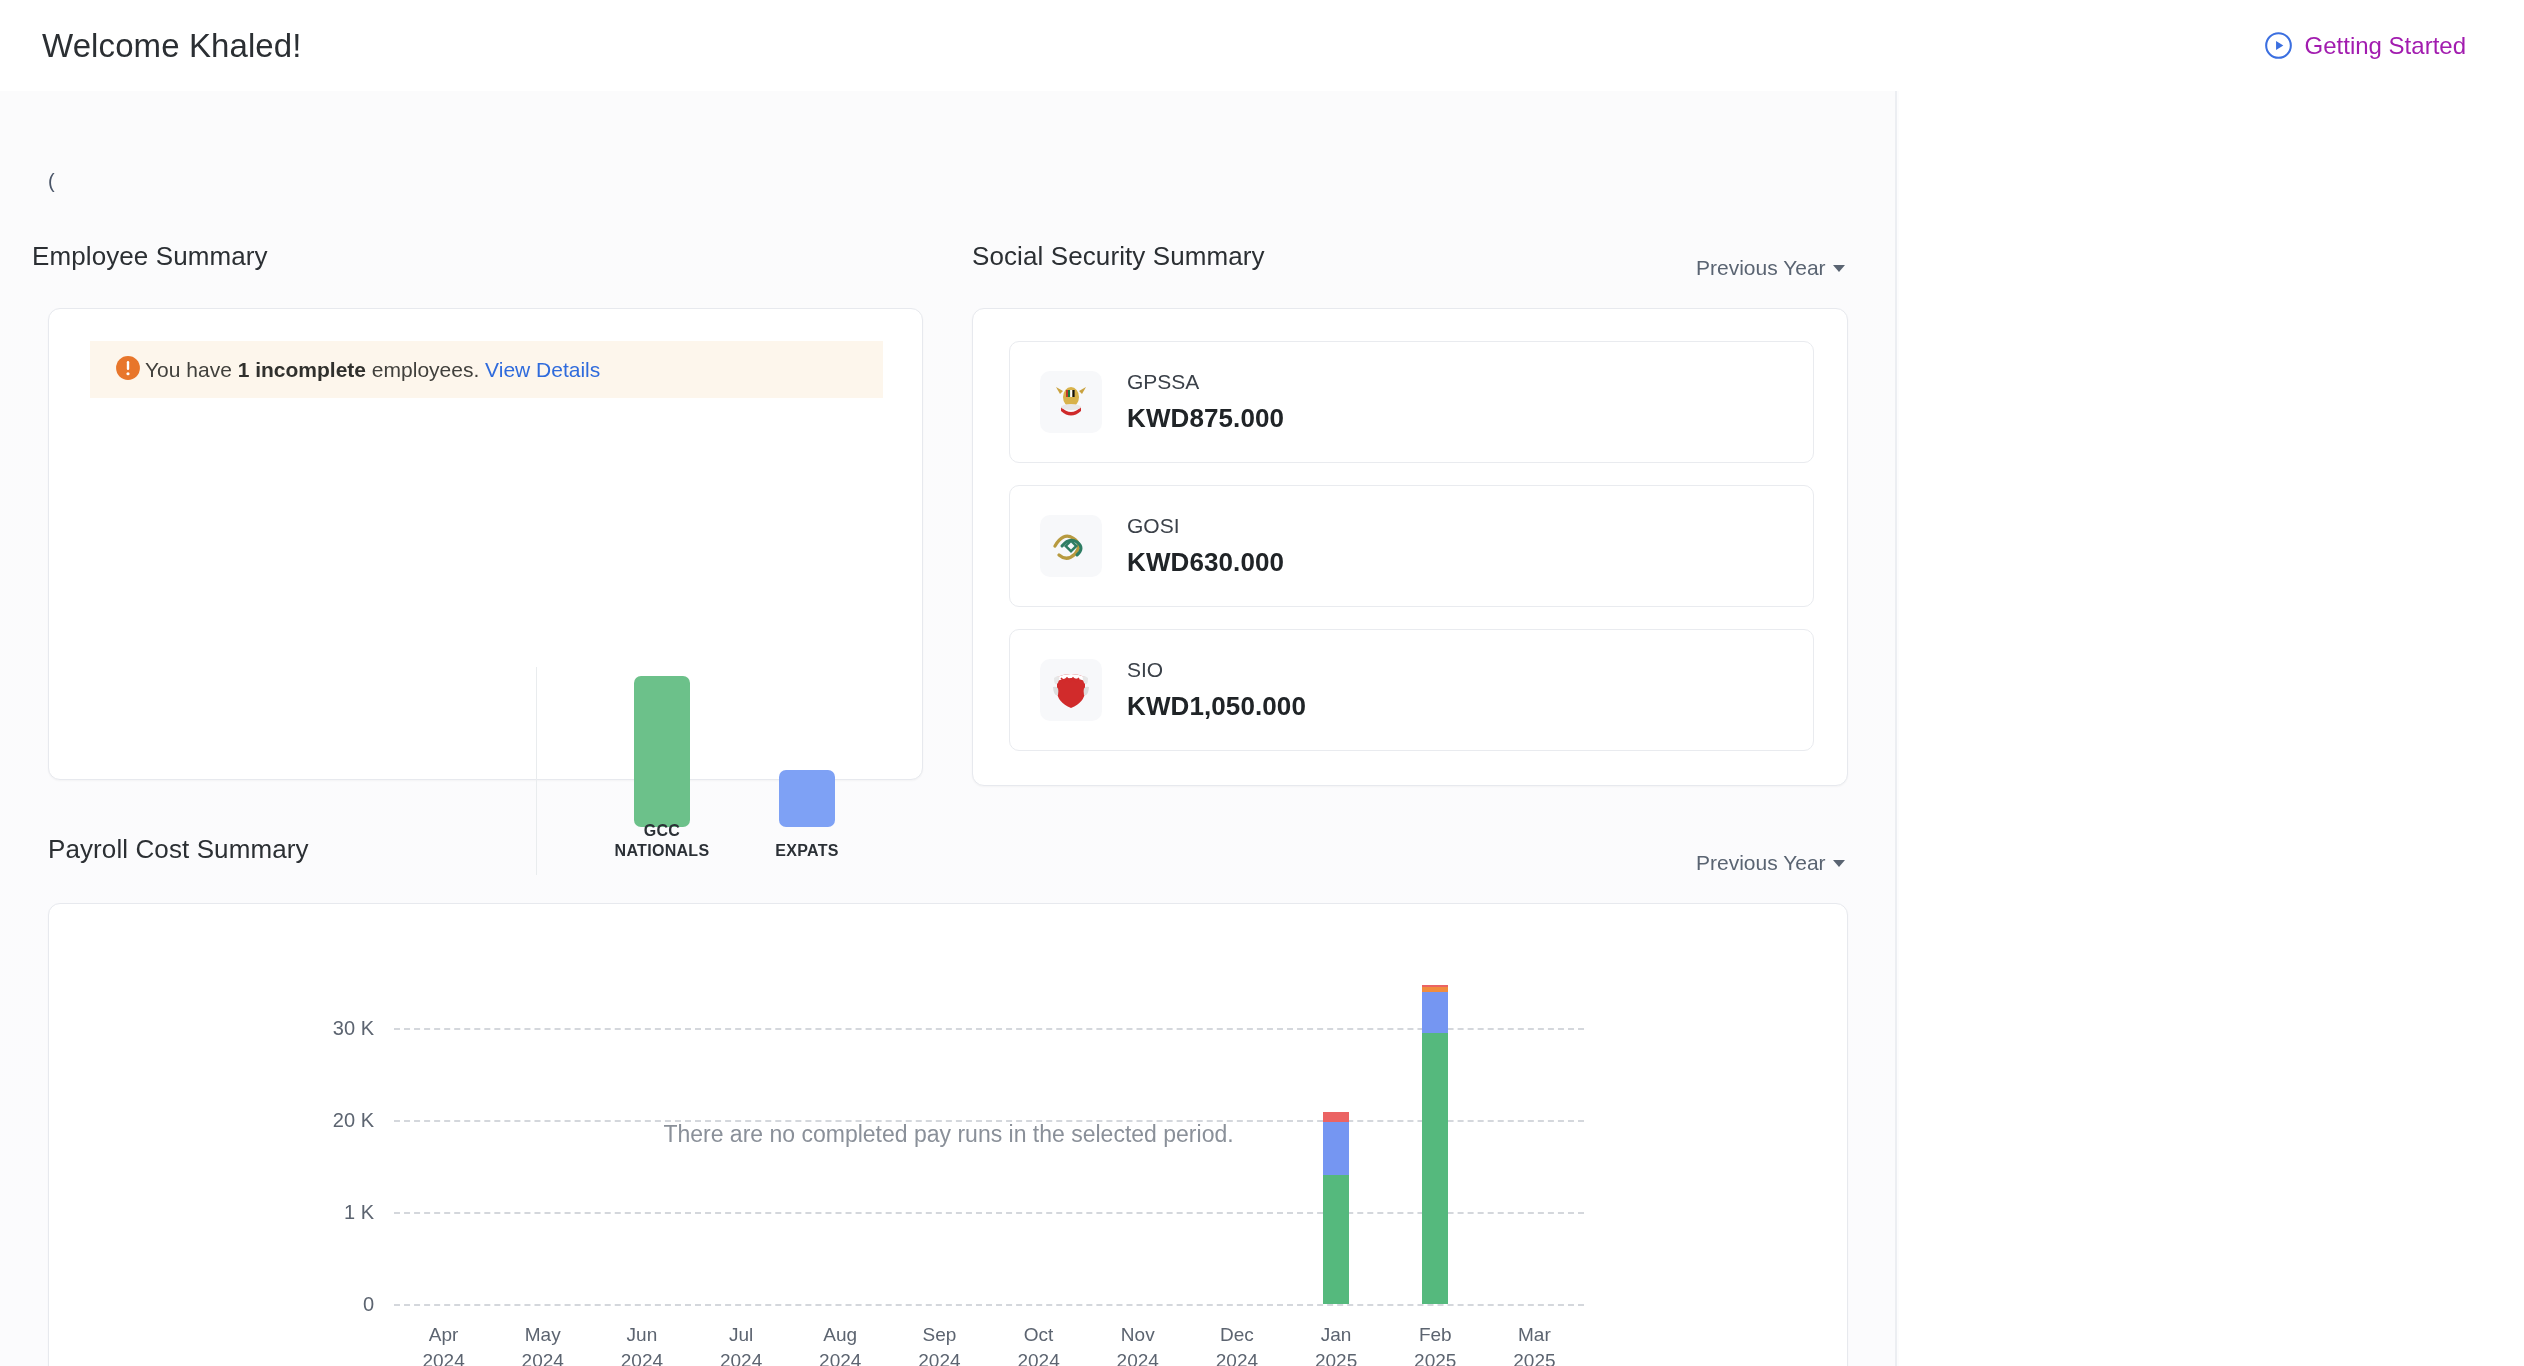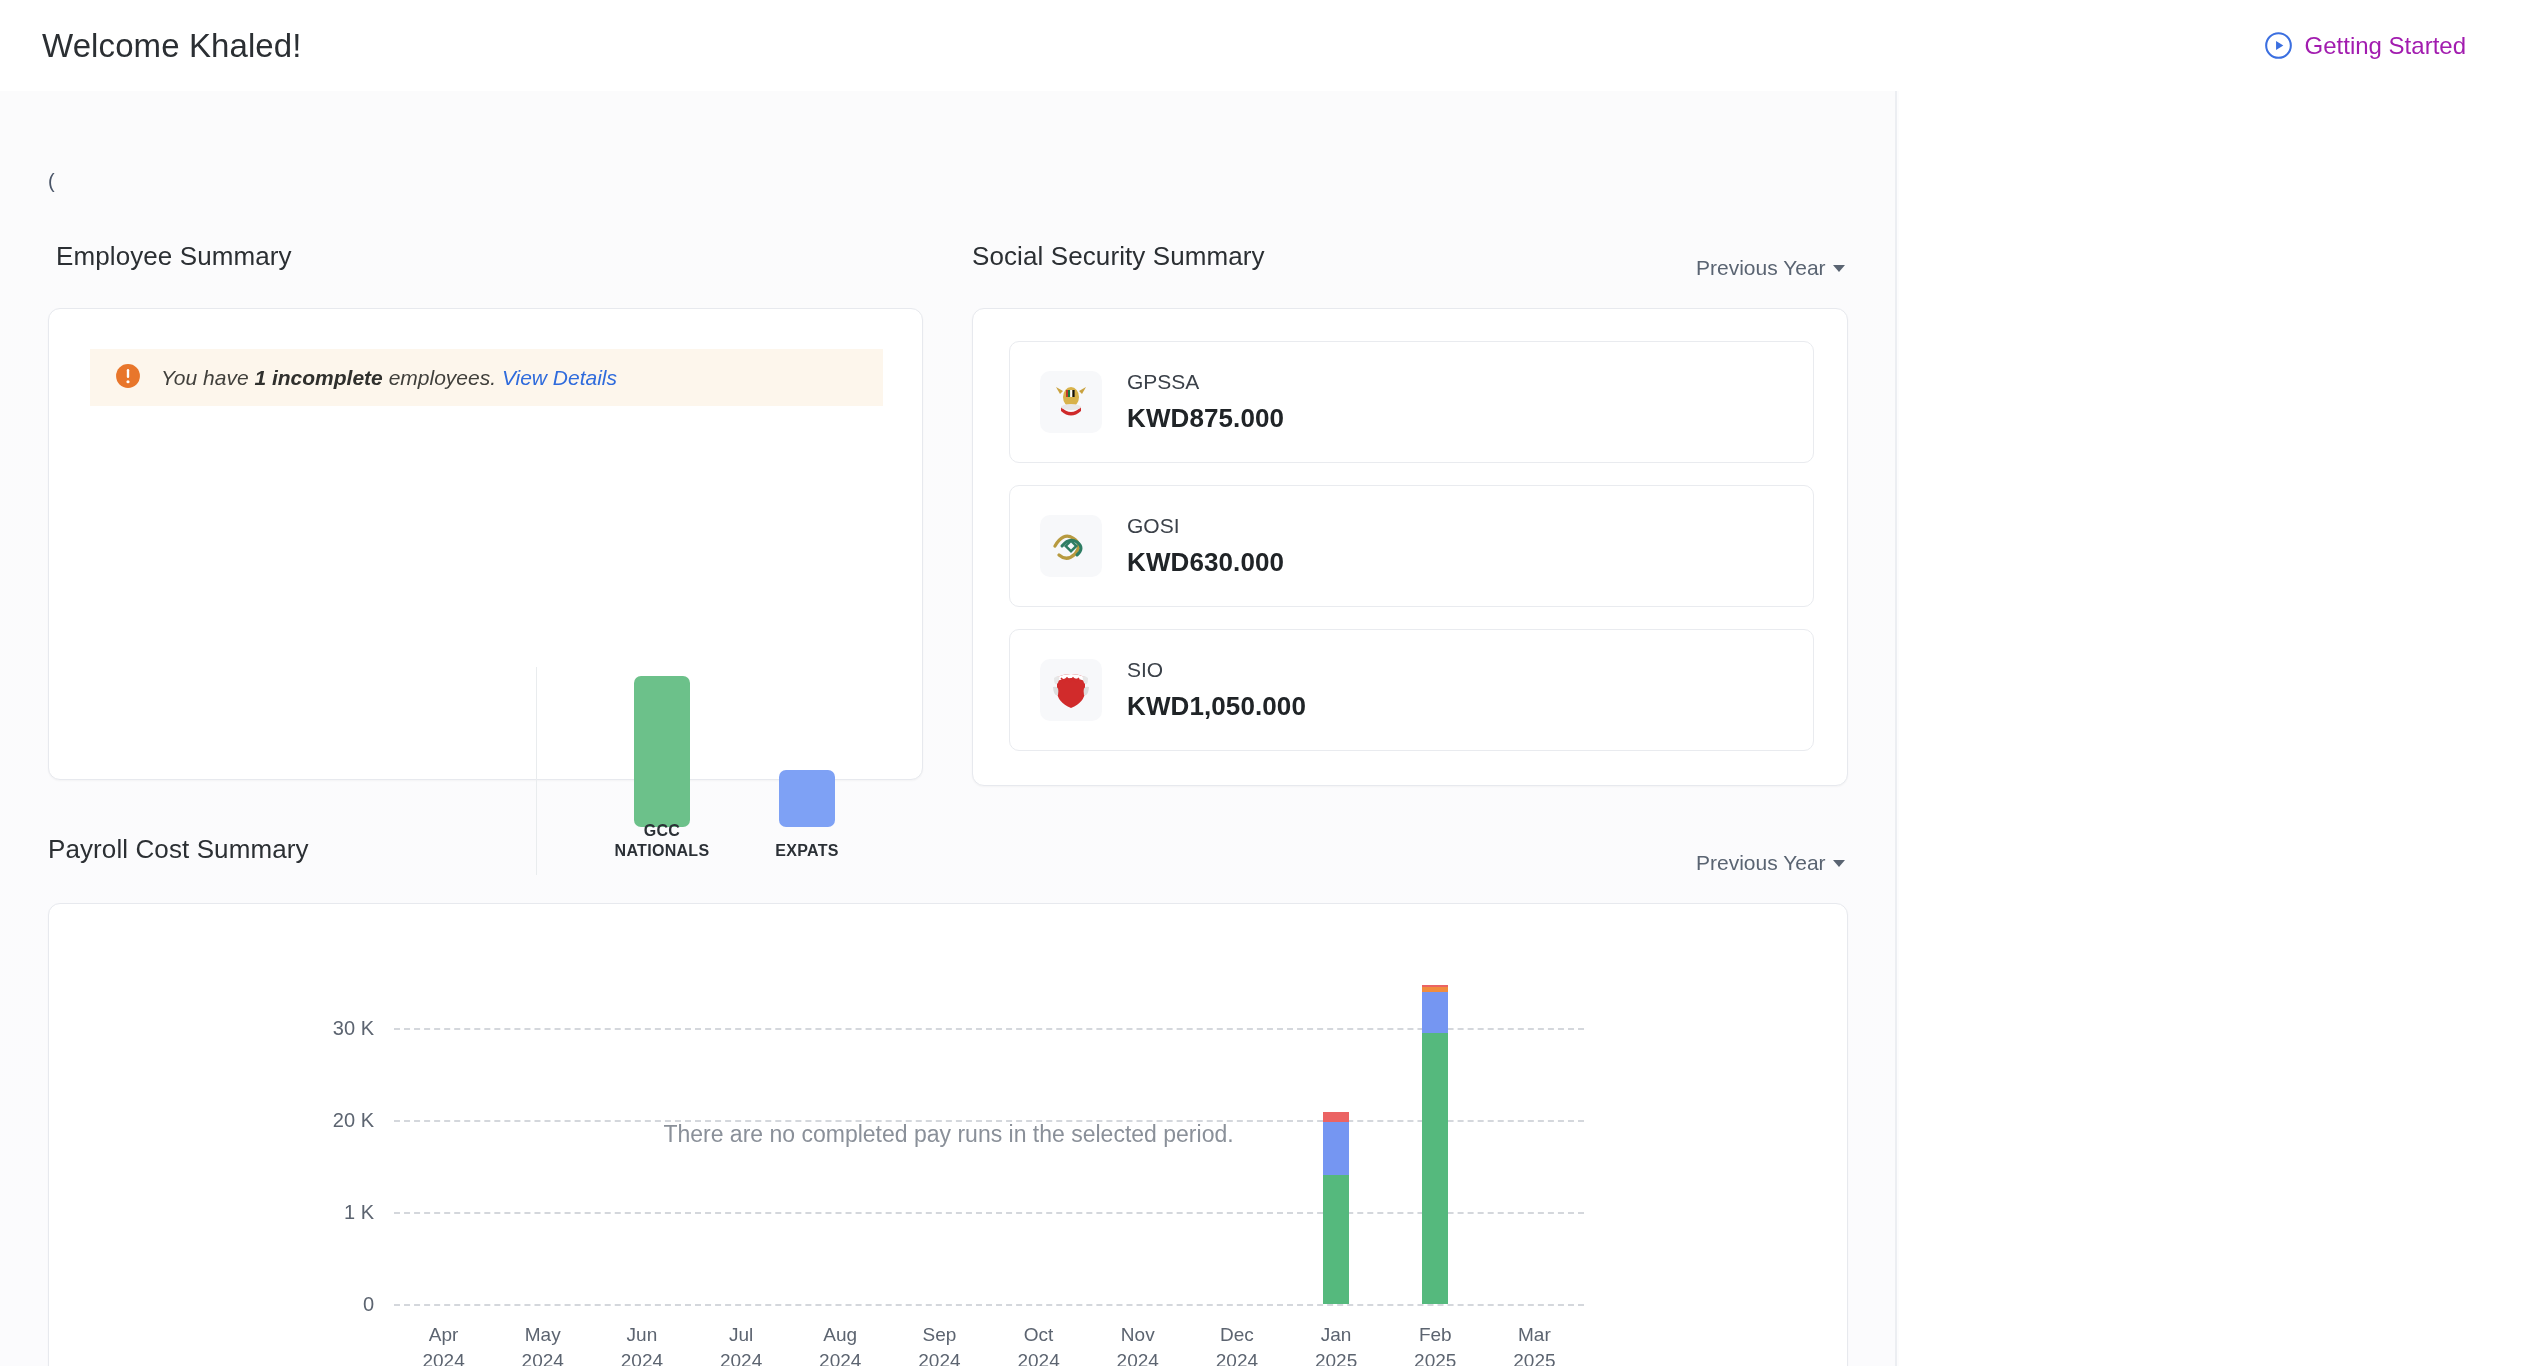--- a/index.html
+++ b/index.html
@@ -67,22 +67,22 @@
   
   .card {
     position:absolute; background:#ffffff;
     border:1px solid #e7e9ee; border-radius:12px;
     box-shadow: 0 1px 2px rgba(20,25,40,0.035);
   }
 
   
   #emp-card { left:48px; top:217px; width:875px; height:472px; }
   .alert-bar {
-    position:absolute; left:41px; top:40px; width:793px; height:57px;
-    background:#fdf6ec; display:flex; align-items:center; padding-left:25px; gap:20px;font-style:italic;
+    position:absolute; left:41px; top:32px; width:793px; height:57px;
+    background:#fdf6ec; display:flex; align-items:center; padding-left:25px; gap:4px;
   }
   .alert-icon { width:26px;height:26px; flex:none; }
   .alert-text { font-size:21px; color:#41403c; white-space:nowrap; }
   .alert-text b { font-weight:700; color:#30302d; }
   .alert-link { color:#2f6bdc; cursor:pointer; }
 
   .stat-block {
     position:absolute; left:45px; top:330px; width:440px; text-align:center;
   }
   .stat-label { font-size:25px; color:#33383d; }
@@ -161,21 +161,21 @@
       </span>
       <span>Getting Started</span>
     </div>
   </div>
   <div class="header-sep"></div>
 
   <div class="body-wrap">
     <div class="content">
       <div class="tab-nub">(</div>
 
-      <div class="sec-title" style="left:56px; top:150px;">Employee Summary</div>
+      <div class="sec-title" style="left:32px; top:150px;">Employee Summary</div>
 
       <div class="card" id="emp-card">
 
         <div class="alert-bar">
           <span>
             <svg class="alert-icon" viewBox="0 0 24 24">
               <circle cx="12" cy="12" r="11" fill="#e8762b"></circle>
               <rect x="10.9" y="5.6" width="2.2" height="8.2" rx="1.1" fill="#fff"></rect>
               <circle cx="12" cy="17.3" r="1.45" fill="#fff"></circle>
             </svg>

